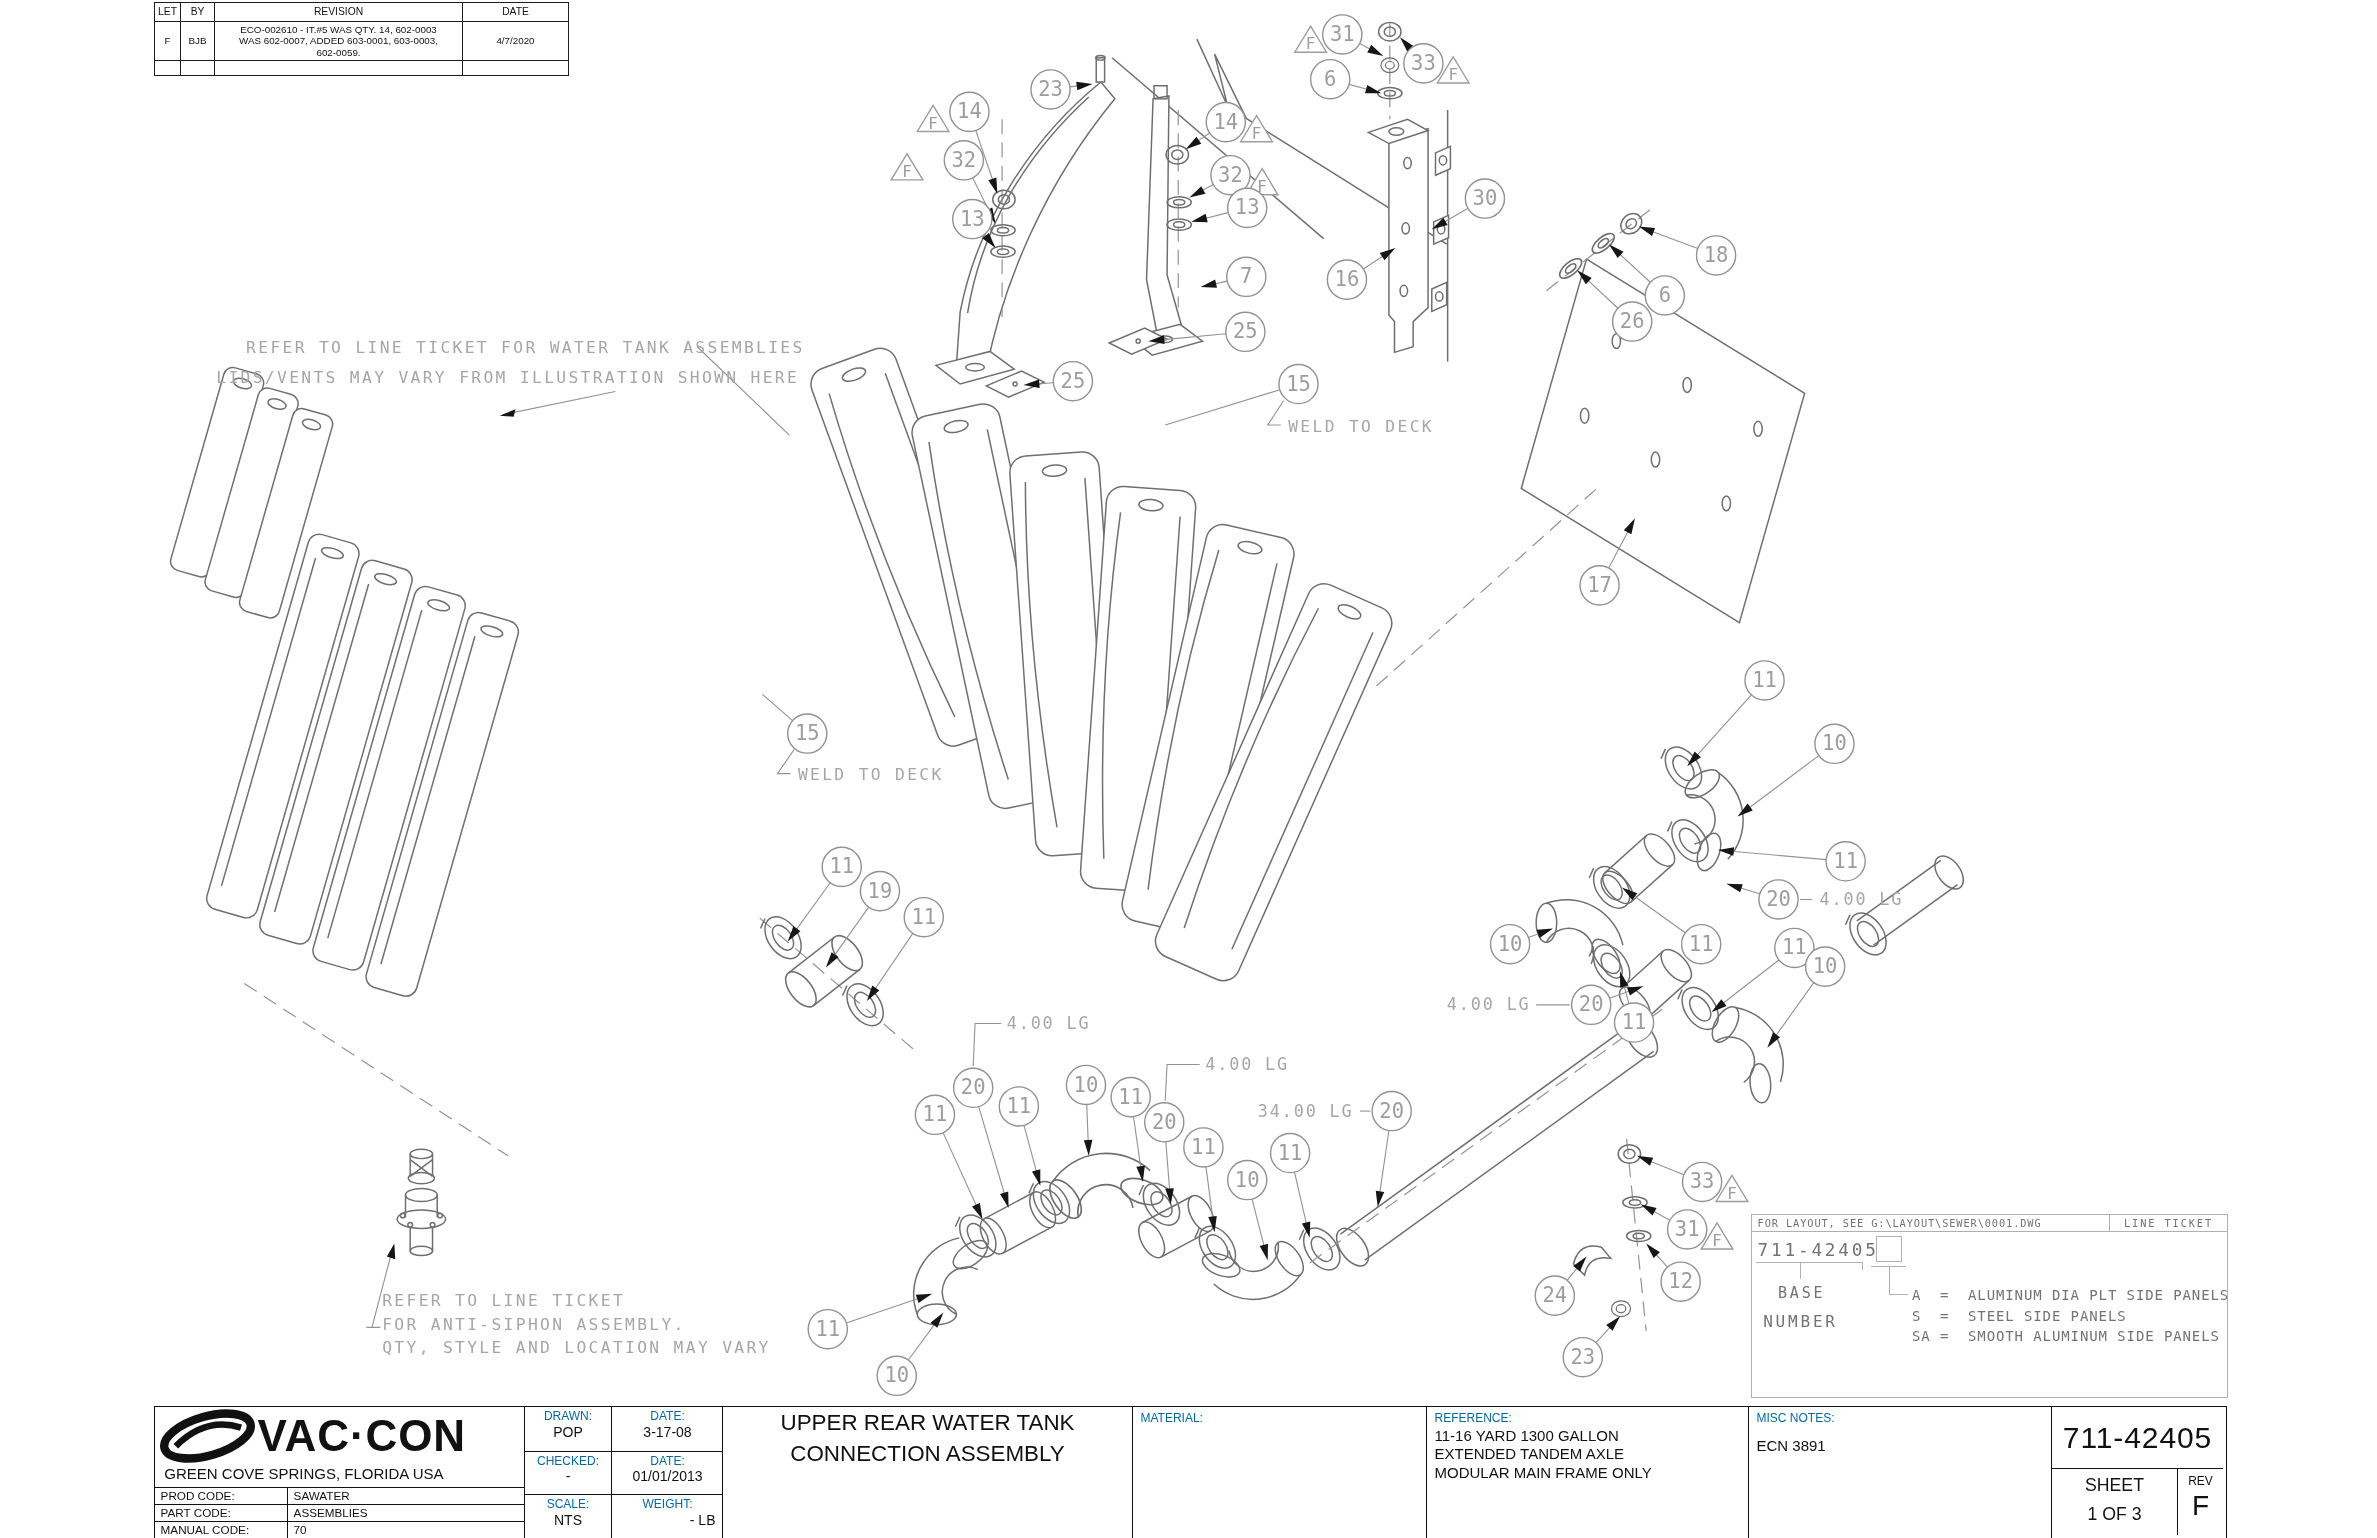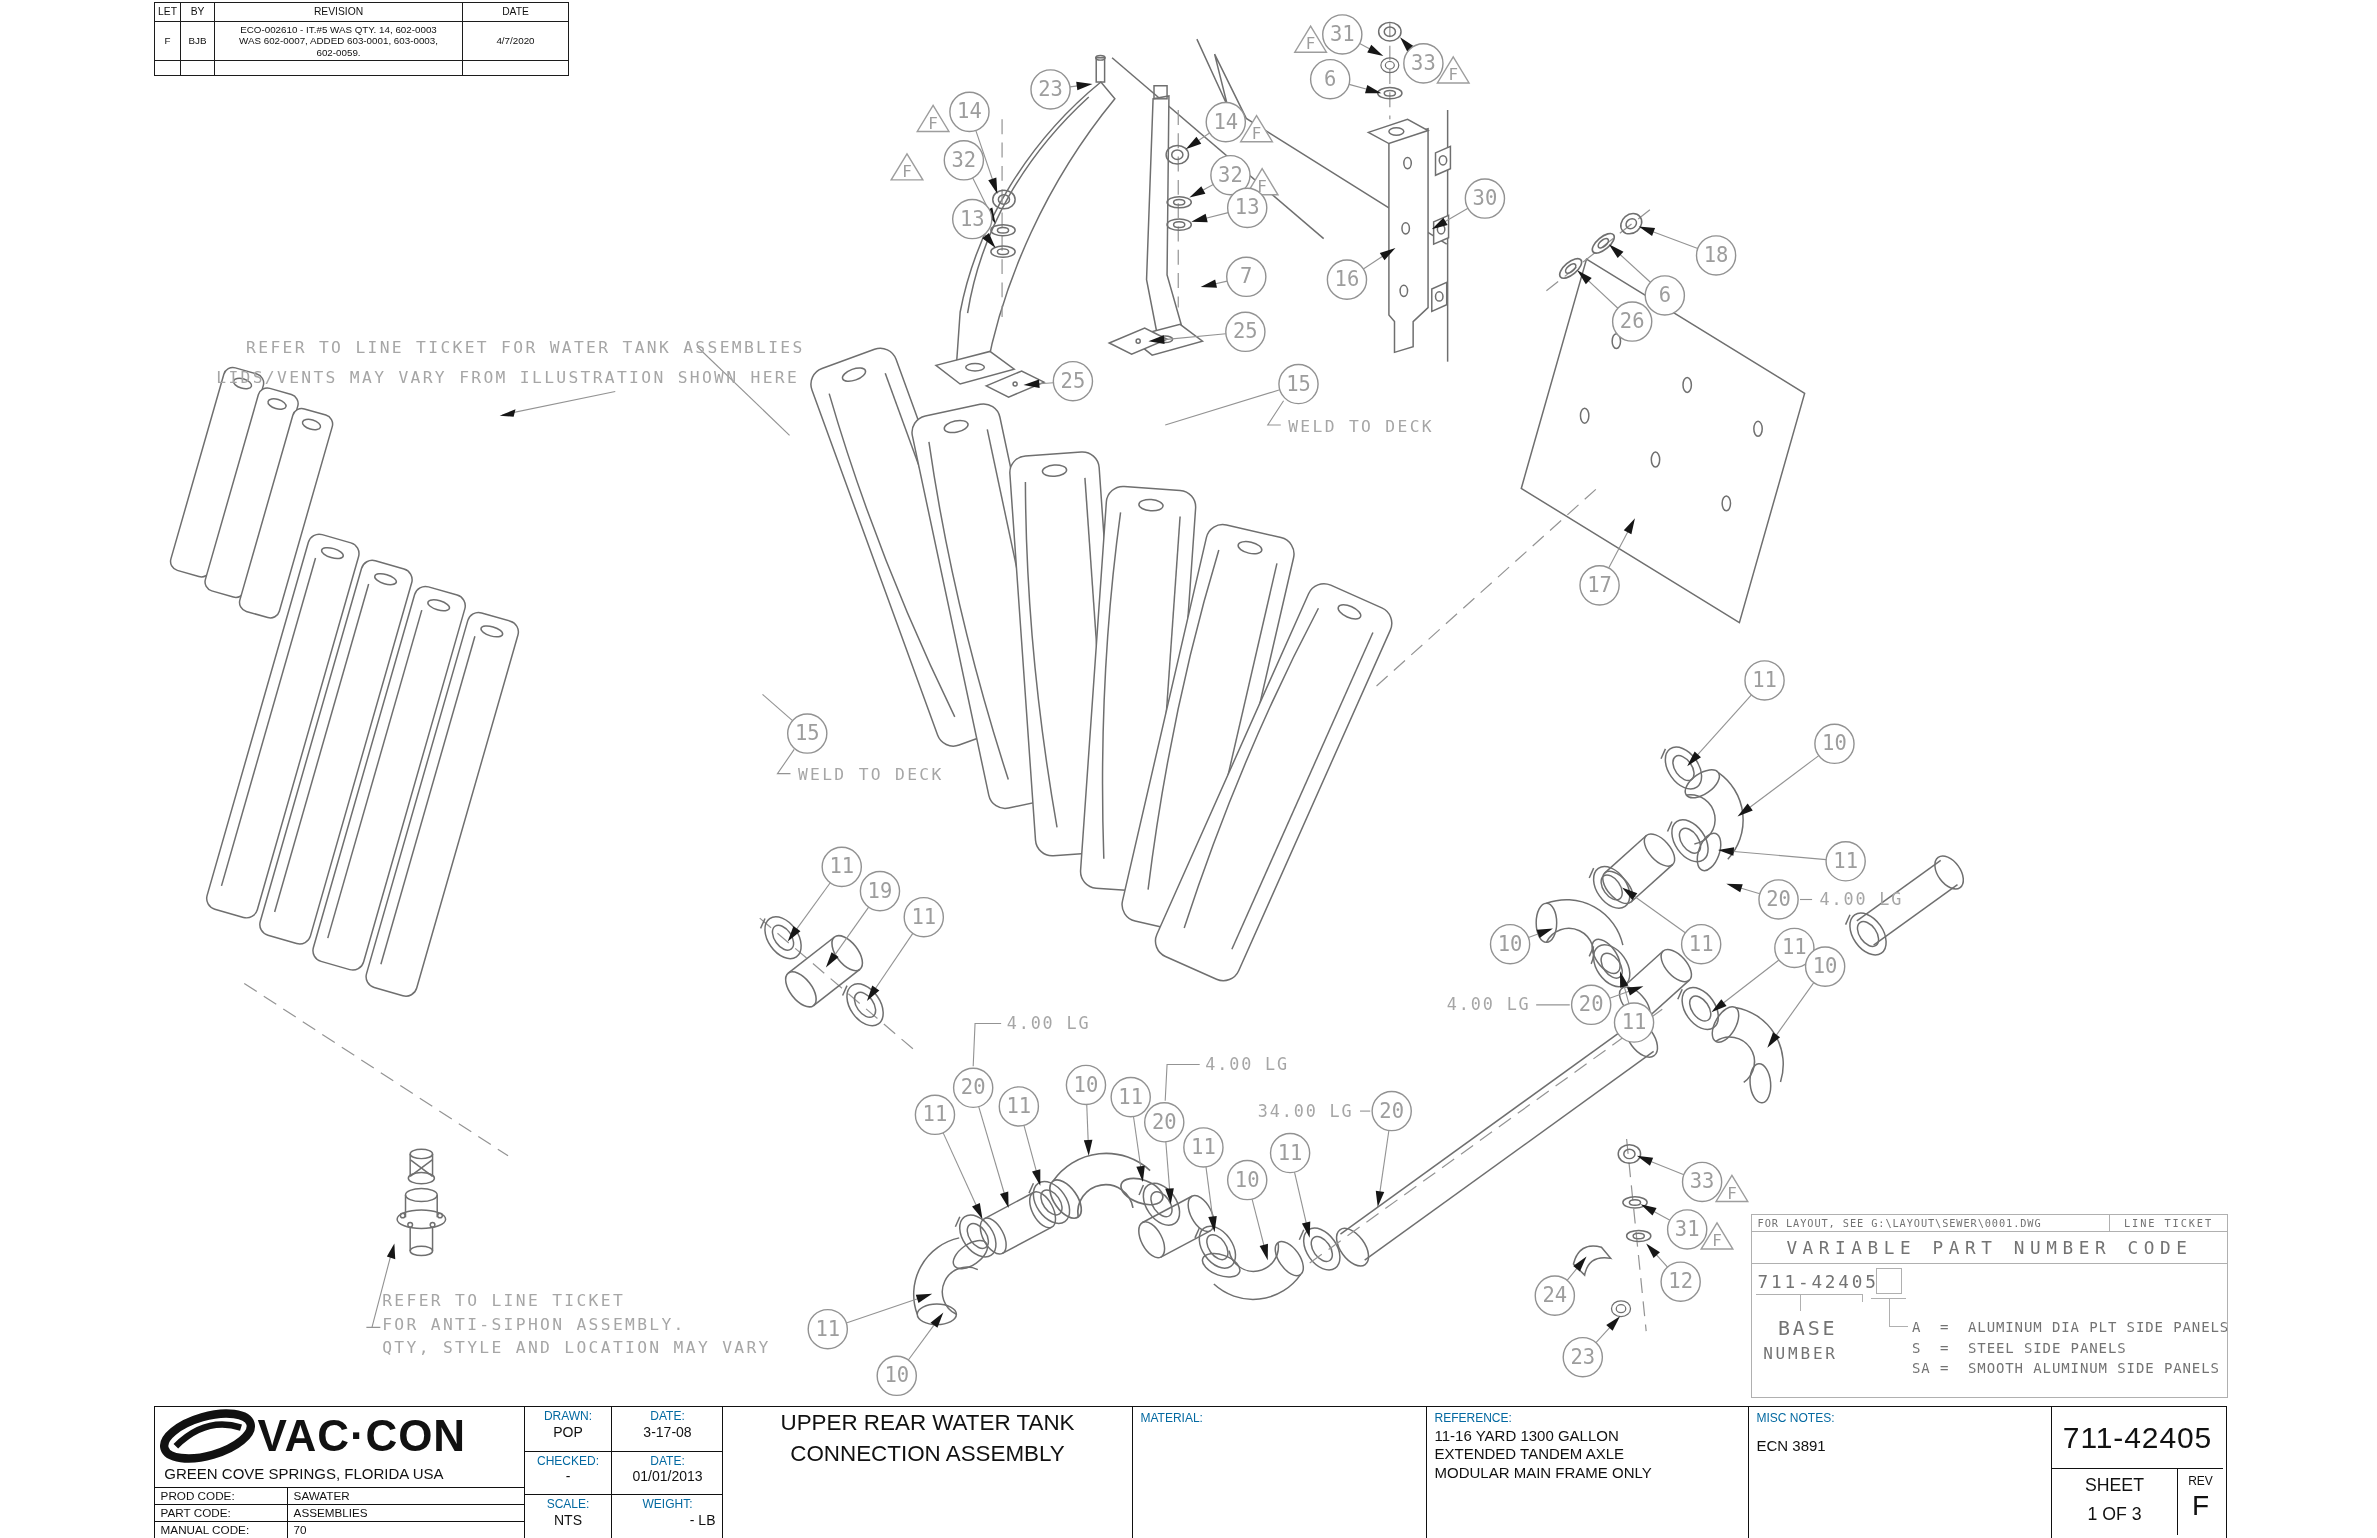--- a/index.html
+++ b/index.html
@@ -37,21 +37,21 @@
     font-size:17.7px;letter-spacing:5.6px;}
   .vpc .bodyarea{position:relative;height:133px;font-size:14px;}
   .vpc .bn{position:absolute;left:5.6px;top:7.5px;font-size:17.7px;letter-spacing:2.8px;}
   .vpc .sqbox{position:absolute;left:124px;top:3.7px;width:24px;height:24px;border:1.1px solid #b0b0b0;}
   .vpc .u1{position:absolute;left:3.7px;top:30px;width:106px;border-top:1.1px solid #b0b0b0;}
   .vpc .u1t{position:absolute;left:110px;top:30px;height:7.5px;border-left:1.1px solid #b0b0b0;}
   .vpc .v1{position:absolute;left:48px;top:30px;height:17px;border-left:1.1px solid #b0b0b0;}
   .vpc .bk{position:absolute;left:119px;top:34px;width:35px;border-top:1.1px solid #b0b0b0;}
   .vpc .v2{position:absolute;left:137px;top:34px;height:28px;border-left:1.1px solid #b0b0b0;}
   .vpc .h2{position:absolute;left:137px;top:62px;width:18.6px;border-top:1.1px solid #b0b0b0;}
-  .vpc .base1{position:absolute;left:26px;top:52px;font-size:20px;letter-spacing:2.8px;}
+  .vpc .base1{position:absolute;left:26px;top:52px;font-size:15px;letter-spacing:2.8px;}
   .vpc .base2{position:absolute;left:11.2px;top:80px;font-size:16px;letter-spacing:2.8px;}
   .vpc .codes{position:absolute;left:160px;top:53px;line-height:20.5px;white-space:pre;letter-spacing:0.9px;}
   
   .tblock{position:absolute;left:154px;top:1406px;width:2071px;height:131px;border:1.9px solid #111;
     display:grid;grid-template-columns:369px 198px 410px 294px 322px 303px 172px;background:#fff;}
   .tb-cell{border-left:1.4px solid #111;position:relative;}
   .tb-cell:first-child{border-left:none;}
   .lbl{font-size:12px;color:#0369a1;}
   
   .logo-row{display:flex;align-items:center;height:58px;padding-left:3.7px;text-align:center;}
@@ -716,21 +716,20 @@
   <div class="c empty"></div>
   <div class="c empty"></div>
   <div class="c empty last"></div>
 </div>
 
 <div class="vpc">
   <div class="row1">
     <div class="lay">FOR LAYOUT, SEE G:\LAYOUT\SEWER\0001.DWG</div>
     <div class="lt">LINE TICKET</div>
   </div>
-  <div class="hdrrow">VARIABLE PART NUMBER CODE</div>
   <div class="bodyarea">
     <div class="bn">711-42405</div>
     <div class="sqbox"></div>
     <div class="u1"></div>
       <div class="u1t"></div>
       <div class="v1"></div>
     <div class="bk"></div>
       <div class="v2"></div>
       <div class="h2"></div>
     <div class="base1">BASE</div>

